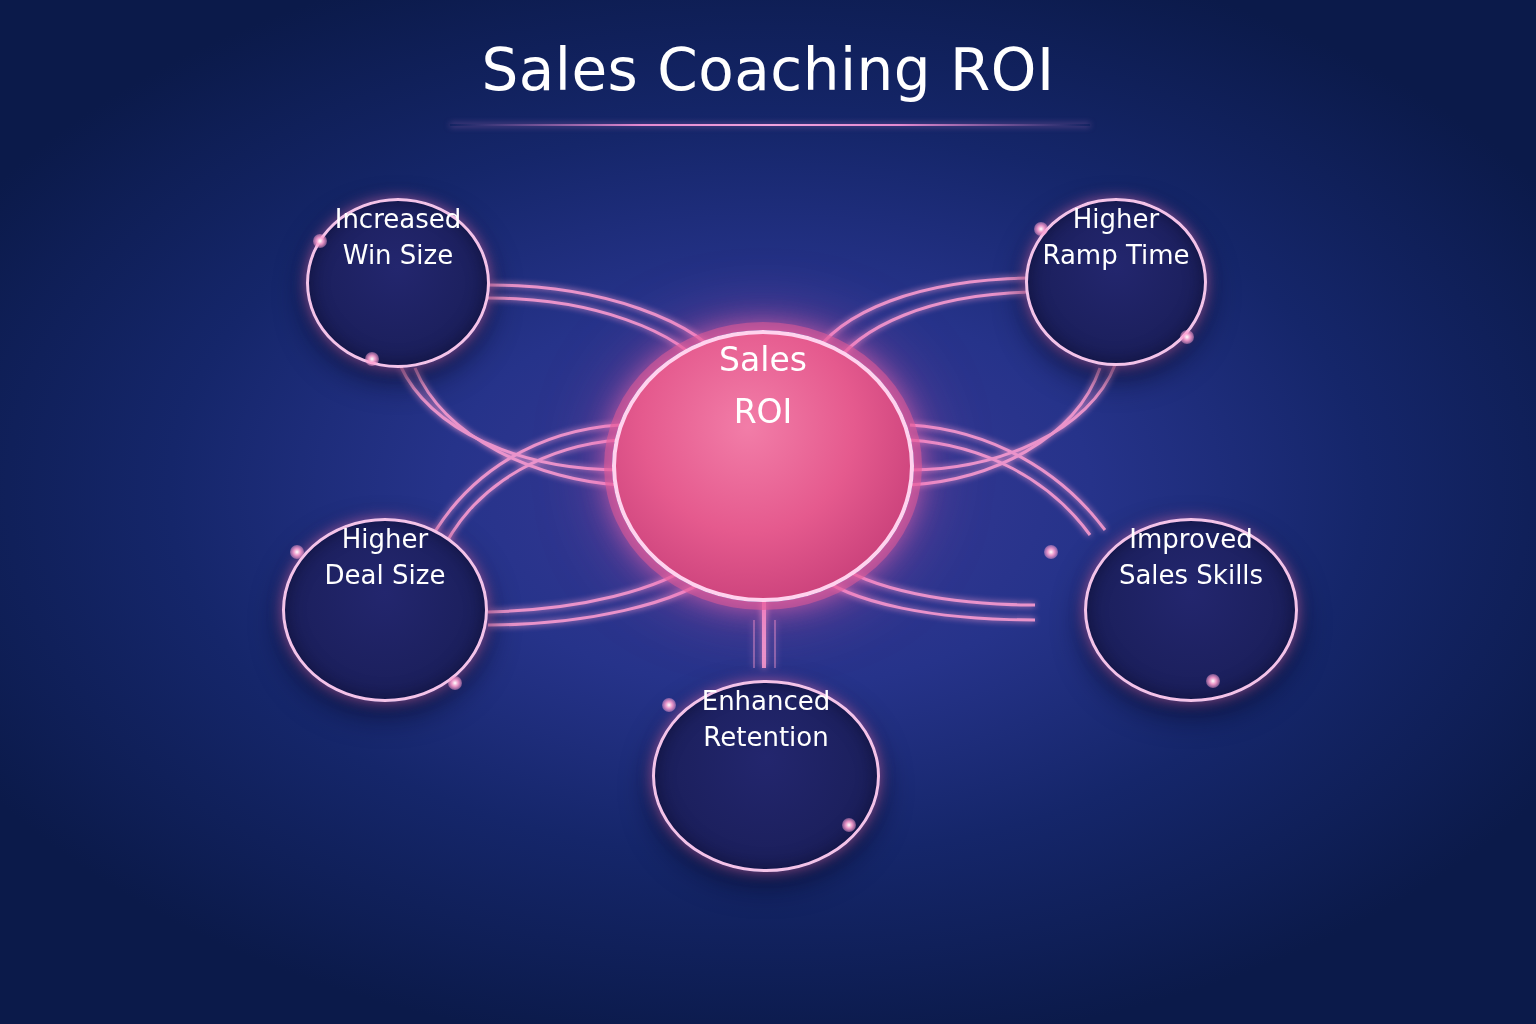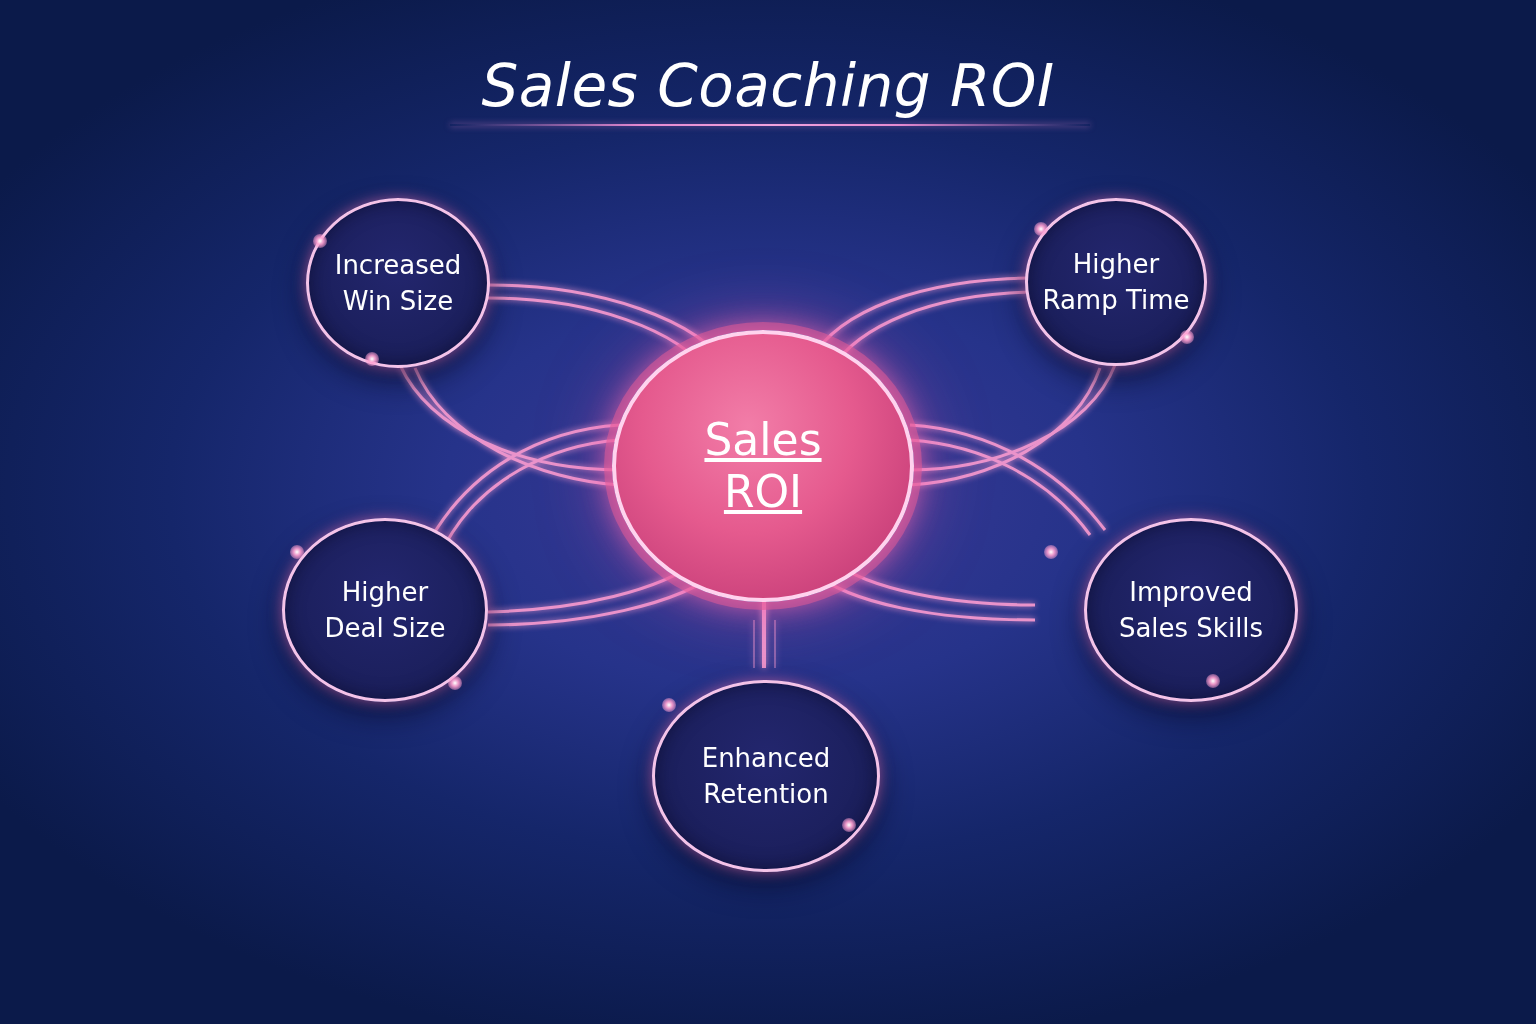--- a/index.html
+++ b/index.html
@@ -3,49 +3,48 @@
 <meta charset="utf-8">
 <style>
   html, body { margin: 0; padding: 0; }
   body {
     width: 1536px; height: 1024px; overflow: hidden;
     font-family: "DejaVu Sans", "Liberation Sans", sans-serif;
     background: radial-gradient(ellipse 60% 55% at 50% 48%, #3b3a98 0%, #26338a 35%, #15266a 65%, #0b1a4a 100%);
     position: relative;
   }
   .title {
-    position: absolute; left: 0; top: 52px; width: 1536px;
+    position: absolute; left: 0; top: 36px; width: 1536px;
     text-align: center; color: #ffffff; font-size: 58px; letter-spacing: 0.5px;
     font-weight: normal;
-    font-style: italic;
   }
   .title-rule {
     position: absolute; left: 450px; top: 124px; width: 640px; height: 2px;
     background: linear-gradient(90deg, rgba(230,120,200,0) 0%, #e58ad0 30%, #f1a3dd 50%, #e58ad0 70%, rgba(230,120,200,0) 100%);
     box-shadow: 0 0 6px rgba(240,140,210,0.6);
   }
   svg.links { position: absolute; left: 0; top: 0; }
   .node {
     position: absolute; border-radius: 50%;
     box-sizing: border-box;
-    display: flex; align-items: center; justify-content: center; text-align: center;
+    display: flex; align-items: flex-start; justify-content: center; text-align: center;
     color: #ffffff;
   }
   .outer {
     border: 3px solid #f4c3e8;
     background: radial-gradient(circle at 50% 40%, #23266e 0%, #1c205e 60%, #181b52 100%);
     box-shadow: 0 0 14px rgba(255,120,190,0.55), inset 0 0 18px rgba(10,10,40,0.6), 0 12px 30px rgba(5,10,40,0.7);
     font-size: 26px; line-height: 36px;
   }
   .center {
     left: 612px; top: 330px; width: 302px; height: 272px;
     border: 4px solid #ffd3ee;
     background: radial-gradient(circle at 45% 35%, #f27da8 0%, #e55a8e 45%, #c9407a 80%, #b23570 100%);
     box-shadow: 0 0 0 8px rgba(224,90,150,0.55), 0 0 30px rgba(255,110,180,0.9), 0 0 70px rgba(240,90,170,0.55);
-    font-size: 44px; line-height: 52px; text-decoration: underline;
+    font-size: 33px; line-height: 52px;
   }
   .node span { display: block; }
   .glint {
     position: absolute; width: 14px; height: 14px; border-radius: 50%;
     background: radial-gradient(circle, #ffffff 0%, rgba(255,160,210,0.9) 35%, rgba(255,120,190,0) 100%);
   }
 </style>
 </head>
 <body>
 

